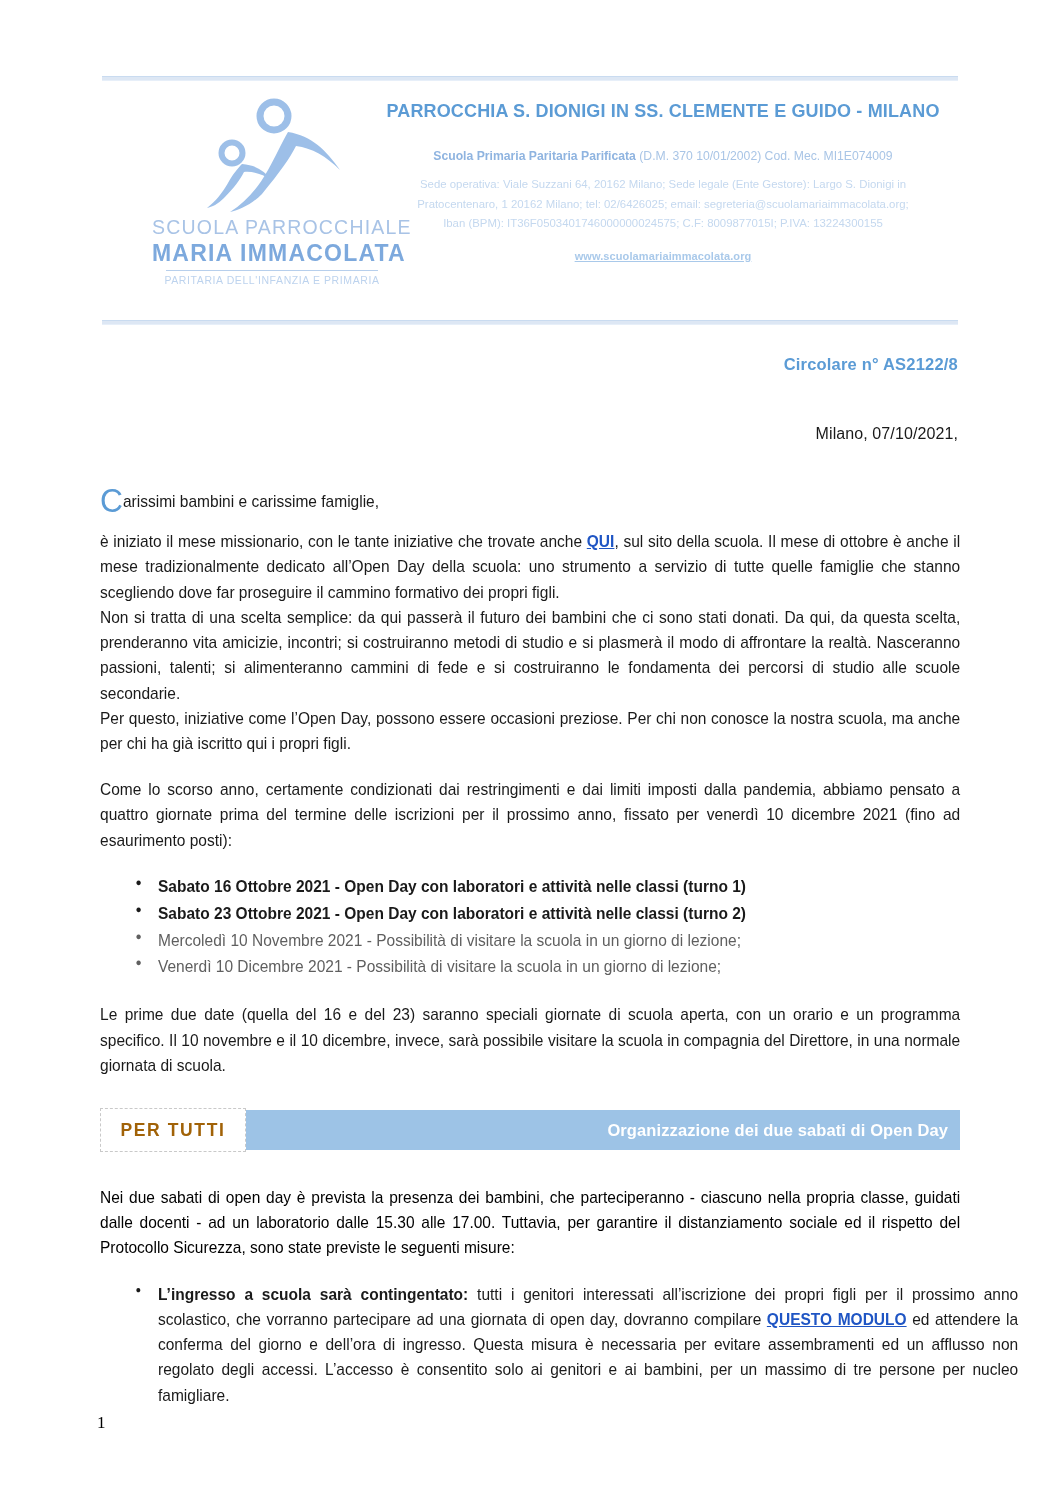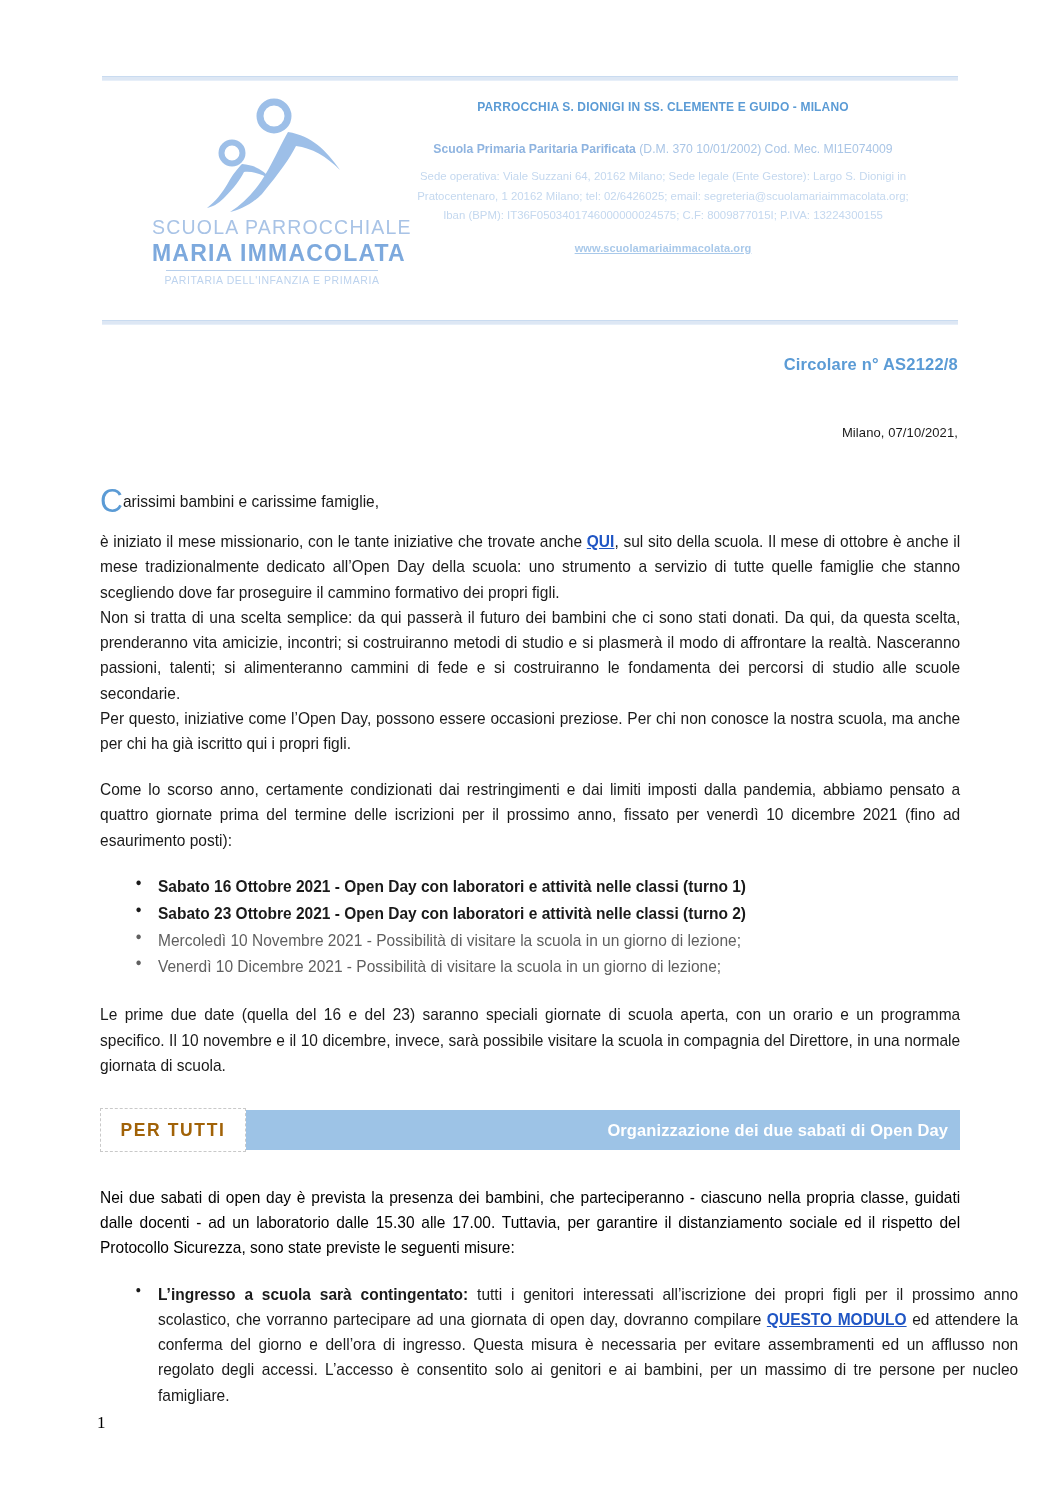--- a/index.html
+++ b/index.html
@@ -96,21 +96,21 @@
 
   
   .hdr-text {
     position: absolute;
     left: 265px;
     top: 10px;
     width: 592px;
     text-align: center;
   }
   .hdr-title {
-    font-size: 12px;
+    font-size: 18px;
     font-weight: 700;
     color: #5b9bd5;
     letter-spacing: 0.15px;
     line-height: 1.3;
   }
   .hdr-sub {
     margin-top: 23px;
     font-size: 12.2px;
     color: #a9c5e6;
     line-height: 1.68;
@@ -138,21 +138,21 @@
     top: 355px;
     font-size: 16.5px;
     font-weight: 700;
     color: #5b9bd5;
     letter-spacing: 0.2px;
   }
   .city-date {
     position: absolute;
     right: 100px;
     top: 425px;
-    font-size: 13px;
+    font-size: 16px;
     color: #1a1a1a;
     letter-spacing: 0.1px;
   }
 
   
   .body-col {
     position: absolute;
     left: 100px;
     top: 488px;
     width: 860px;

